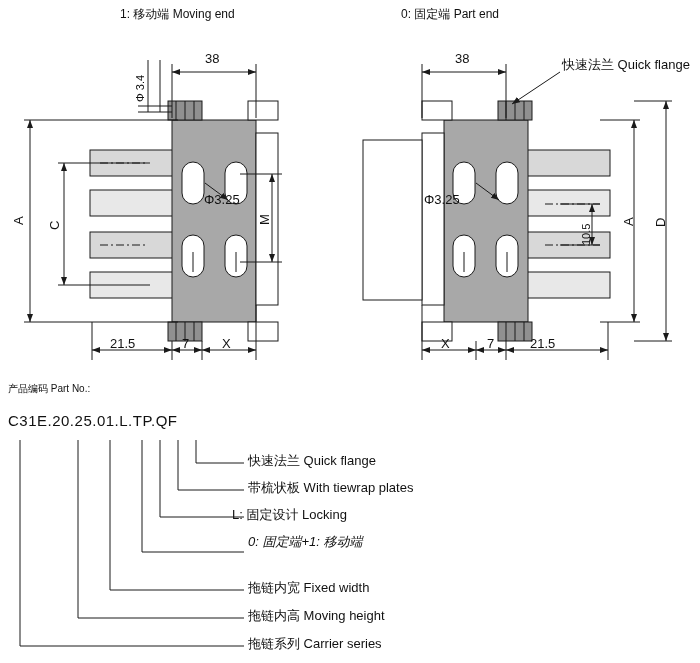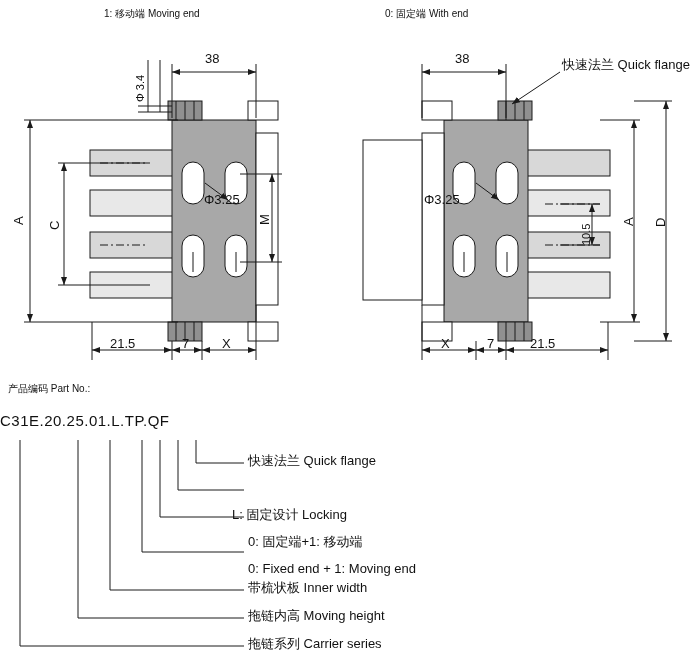--- a/index.html
+++ b/index.html
@@ -22,21 +22,21 @@
     position: absolute;
     font-size: 13px;
     color: #111111;
     white-space: nowrap;
     line-height: 1.15;
   }
   .lbl.sm { font-size: 11px; }
   .lbl.partno { font-size: 15px; letter-spacing: 0.5px; }
   .rot90 { transform-origin: left top; transform: rotate(-90deg); }
   svg { position: absolute; left: 0; top: 0; }
-  .title-line { font-size: 10px; }
+  .title-line { font-size: 12px; margin-left: 16px; }
 </style>
 </head>
 <body>
 
 <div id="root">
 
   <svg width="700" height="663" viewBox="0 0 700 663">
     <defs>
       <marker id="arrEnd" markerWidth="9" markerHeight="9" refX="8" refY="3" orient="auto">
         <path d="M0,0 L8,3 L0,6 z" fill="#1a1a1a"></path>
@@ -215,21 +215,21 @@
         <path d="M110,440 L110,590 L244,590"></path>
 
         <path d="M78,440 L78,618 L244,618"></path>
 
         <path d="M20,440 L20,646 L244,646"></path>
       </g>
     </g>
   </svg>
 
   <div class="lbl title-line" style="left:104px; top:8px;">1: 移动端 Moving end</div>
-  <div class="lbl title-line" style="left:385px; top:8px;">0: 固定端 With end</div>
+  <div class="lbl title-line" style="left:385px; top:8px;">0: 固定端 Part end</div>
 
   <div class="lbl" style="left:562px; top:58px;">快速法兰 Quick flange</div>
 
   <div class="lbl sm rot90" style="left:134px; top:102px;">Φ 3.4</div>
 
   <div class="lbl" style="left:205px; top:52px;">38</div>
   <div class="lbl" style="left:455px; top:52px;">38</div>
 
   <div class="lbl" style="left:204px; top:193px;">Φ3.25</div>
   <div class="lbl" style="left:424px; top:193px;">Φ3.25</div>
@@ -247,23 +247,23 @@
   <div class="lbl sm rot90" style="left:580px; top:245px;">10.5</div>
 
   <div class="lbl" style="left:110px; top:337px;">21.5</div>
   <div class="lbl" style="left:182px; top:337px;">7</div>
   <div class="lbl" style="left:222px; top:337px;">X</div>
   <div class="lbl" style="left:441px; top:337px;">X</div>
   <div class="lbl" style="left:487px; top:337px;">7</div>
   <div class="lbl" style="left:530px; top:337px;">21.5</div>
 
   <div class="lbl" style="left:8px; top:383px; font-size:10px;">产品编码 Part No.:</div>
-  <div class="lbl partno" style="left:0; top:412px;text-align:right;">C31E.20.25.01.L.TP.QF</div>
+  <div class="lbl partno" style="left:8px; top:412px;text-align:right;">C31E.20.25.01.L.TP.QF</div>
 
   <div class="lbl" style="left:248px; top:454px;">快速法兰 Quick flange</div>
+  <div class="lbl" style="left:248px; top:481px;">带梳状板 With tiewrap plates</div>
   <div class="lbl" style="left:232px; top:508px;">L: 固定设计 Locking</div>
-  <div class="lbl" style="left:248px; top:535px;">0: 固定端+1: 移动端</div>
-  <div class="lbl" style="left:248px; top:562px;">0: Fixed end + 1: Moving end</div>
-  <div class="lbl" style="left:248px; top:581px;">带梳状板 Inner width</div>
+  <div class="lbl" style="left:248px; top:535px;font-style:italic;">0: 固定端+1: 移动端</div>
+  <div class="lbl" style="left:248px; top:581px;">拖链内宽 Fixed width</div>
   <div class="lbl" style="left:248px; top:609px;">拖链内高 Moving height</div>
   <div class="lbl" style="left:248px; top:637px;text-align:right;">拖链系列 Carrier series</div>
 
 </div>
 
 </body></html>

